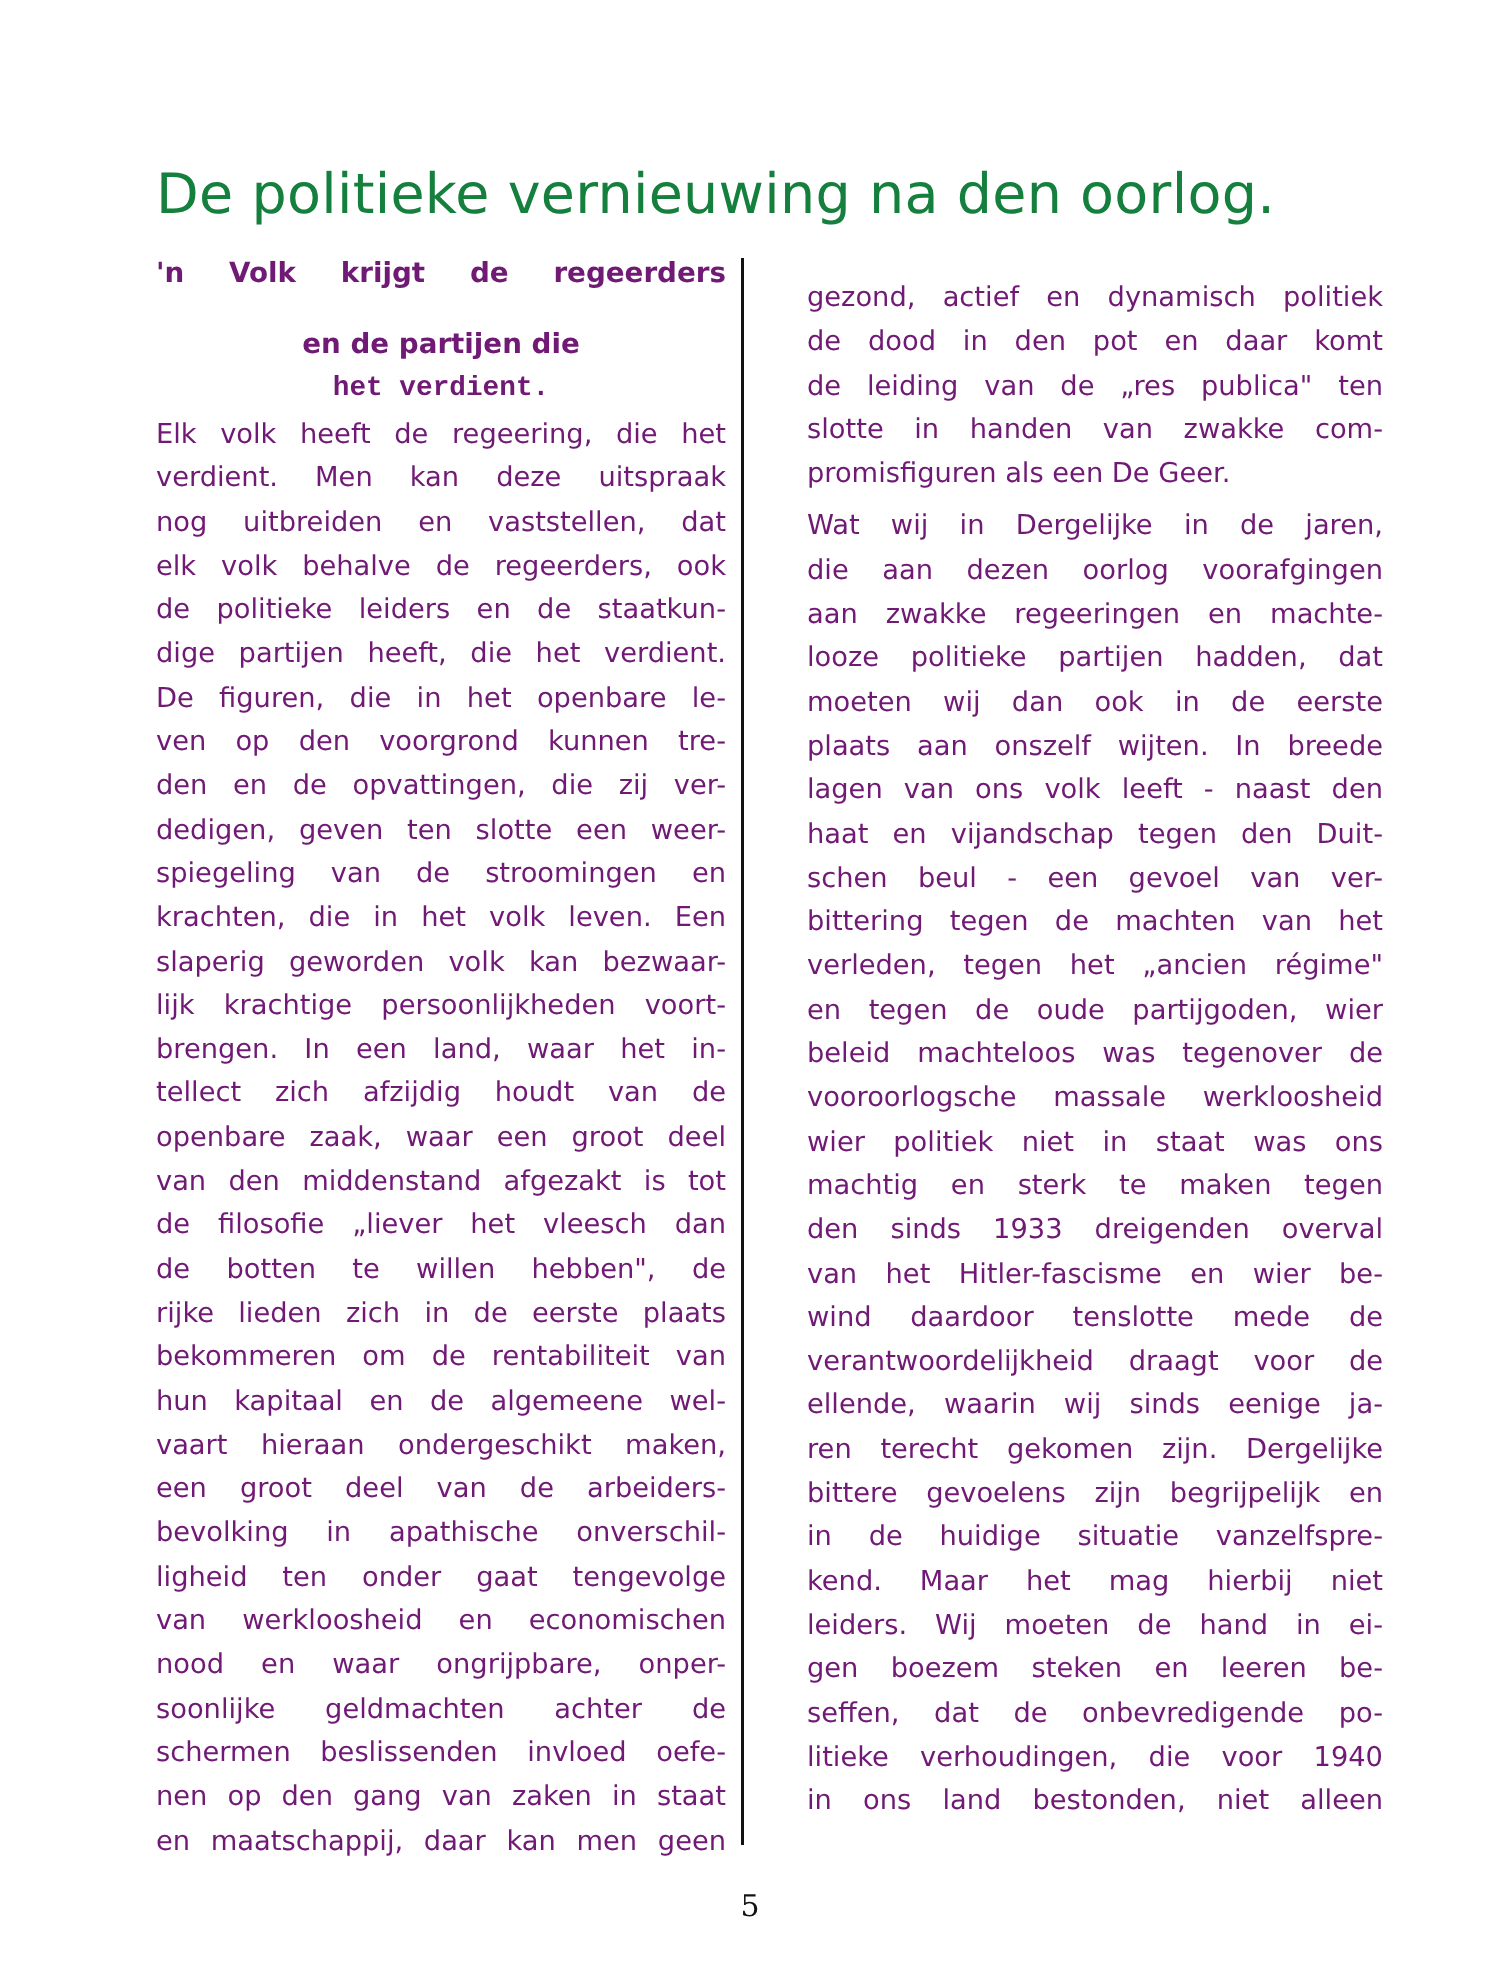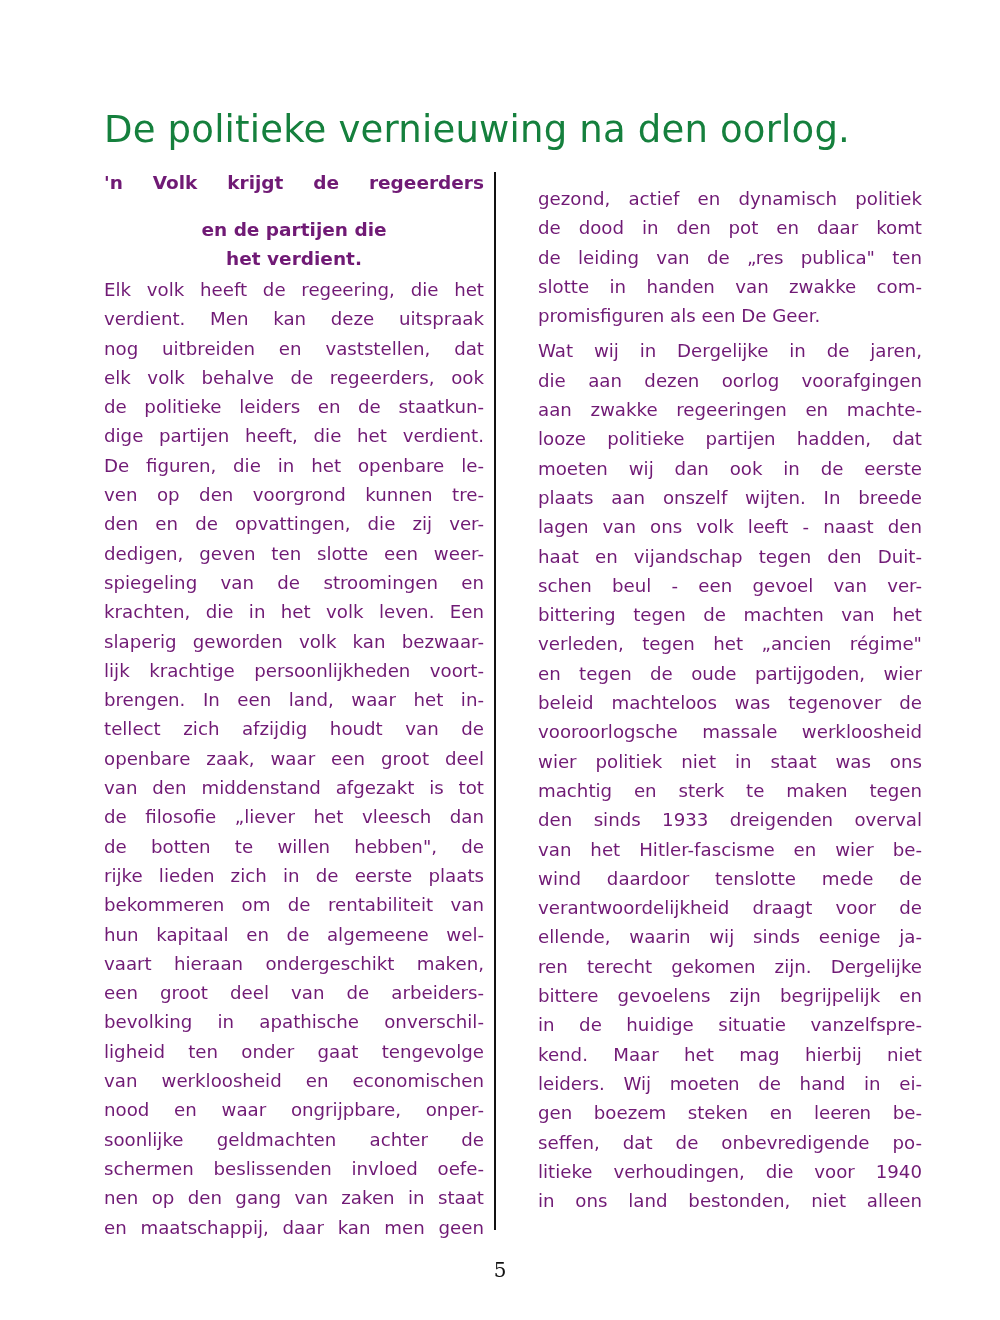--- a/index.html
+++ b/index.html
@@ -41,21 +41,21 @@
   </style>
 </head>
 <body>
 
 <div class="title">De politieke vernieuwing na den oorlog.</div>
 
 <div class="col col-left">
   <div class="subhead">
     <span class="line first">'n Volk krijgt de regeerders</span>
     <span class="line" style="text-align:center;text-align-last:center;margin-top:18px;">en de partijen die</span>
-    <span class="line" style="text-align:right;text-align-last:center;">het verdient.</span>
+    <span class="line" style="text-align:right;text-align-last:center;font-family:Liberation Mono, monospace;">het verdient.</span>
   </div>
   <div id="left-p1">
       <span class="line">Elk volk heeft de regeering, die het</span>
       <span class="line">verdient. Men kan deze uitspraak</span>
       <span class="line">nog uitbreiden en vaststellen, dat</span>
       <span class="line">elk volk behalve de regeerders, ook</span>
       <span class="line">de politieke leiders en de staatkun-</span>
       <span class="line">dige partijen heeft, die het verdient.</span>
       <span class="line">De figuren, die in het openbare le-</span>
       <span class="line">ven op den voorgrond kunnen tre-</span>

